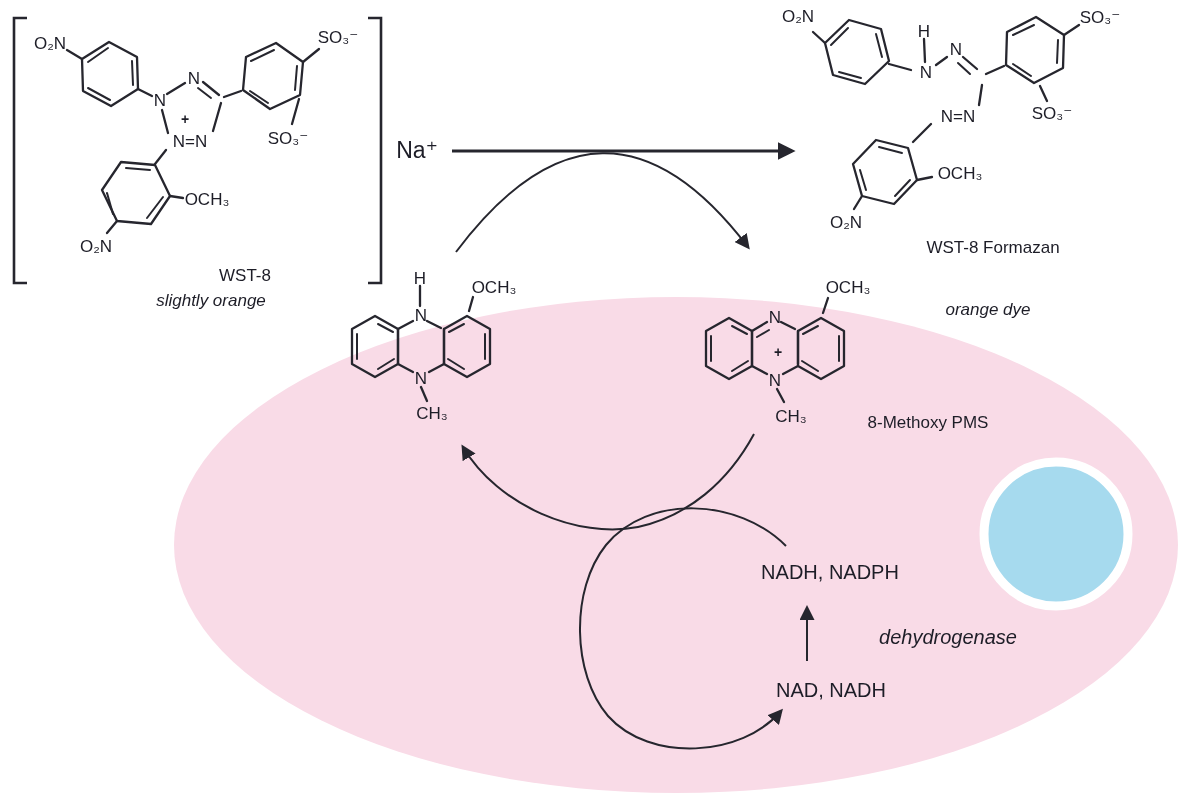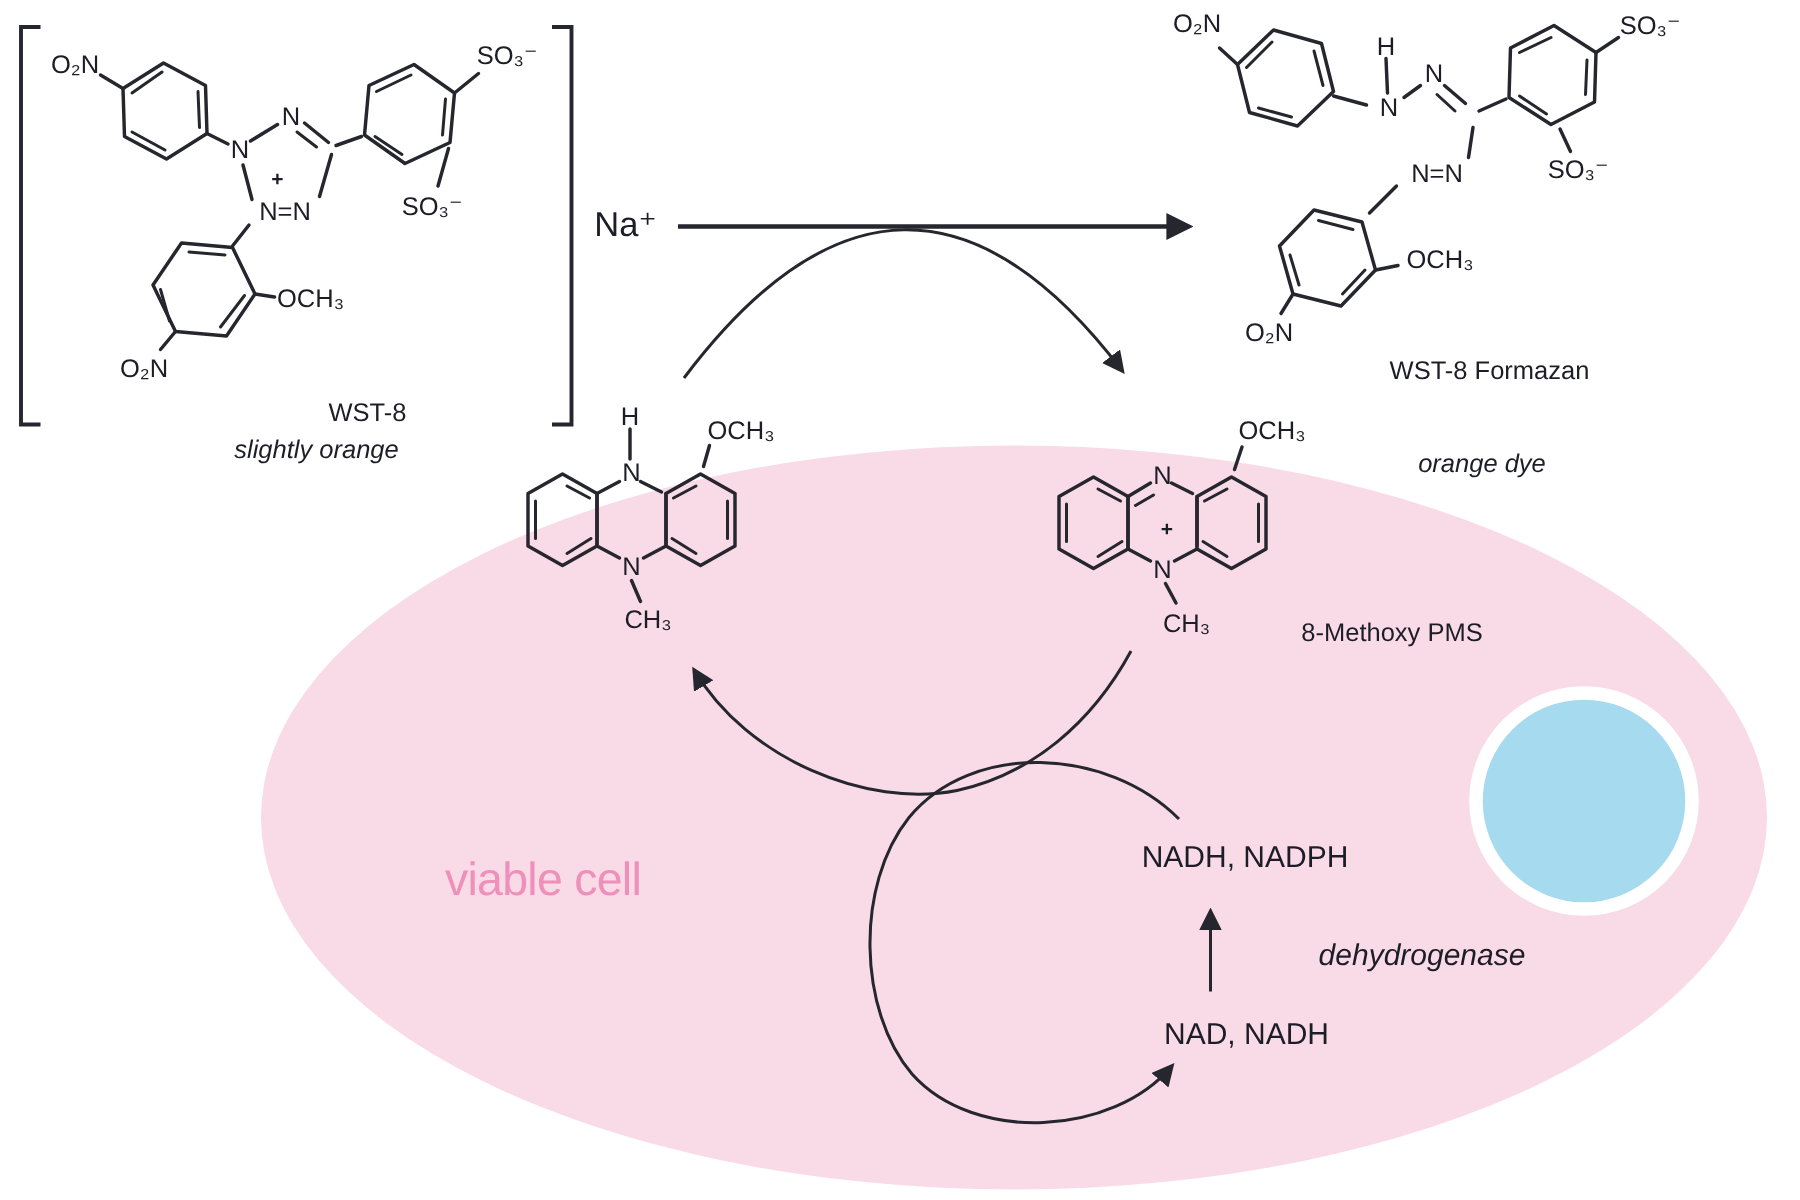--- a/index.html
+++ b/index.html
@@ -214,18 +214,17 @@
   <span class="lbl" style="left:421px;top:378px;">N</span>
   <span class="lbl" style="left:432px;top:413px;">CH₃</span>
 
   <span class="lbl" style="left:775px;top:317px;">N</span>
   <span class="lbl plus" style="left:778px;top:352px;">+</span>
   <span class="lbl" style="left:775px;top:380px;">N</span>
   <span class="lbl" style="left:848px;top:287px;">OCH₃</span>
   <span class="lbl" style="left:791px;top:416px;">CH₃</span>
   <span class="lbl" style="left:928px;top:422px;">8-Methoxy PMS</span>
 
-  <span class="lbl cell-lbl" style="left:362px;top:586px;">viable cell</span>
   <span class="lbl mid" style="left:830px;top:572px;text-align:right;">NADH, NADPH</span>
   <span class="lbl mid it" style="left:948px;top:637px;">dehydrogenase</span>
   <span class="lbl mid" style="left:831px;top:690px;">NAD, NADH</span>
 
 </div>
 
 </body></html>

